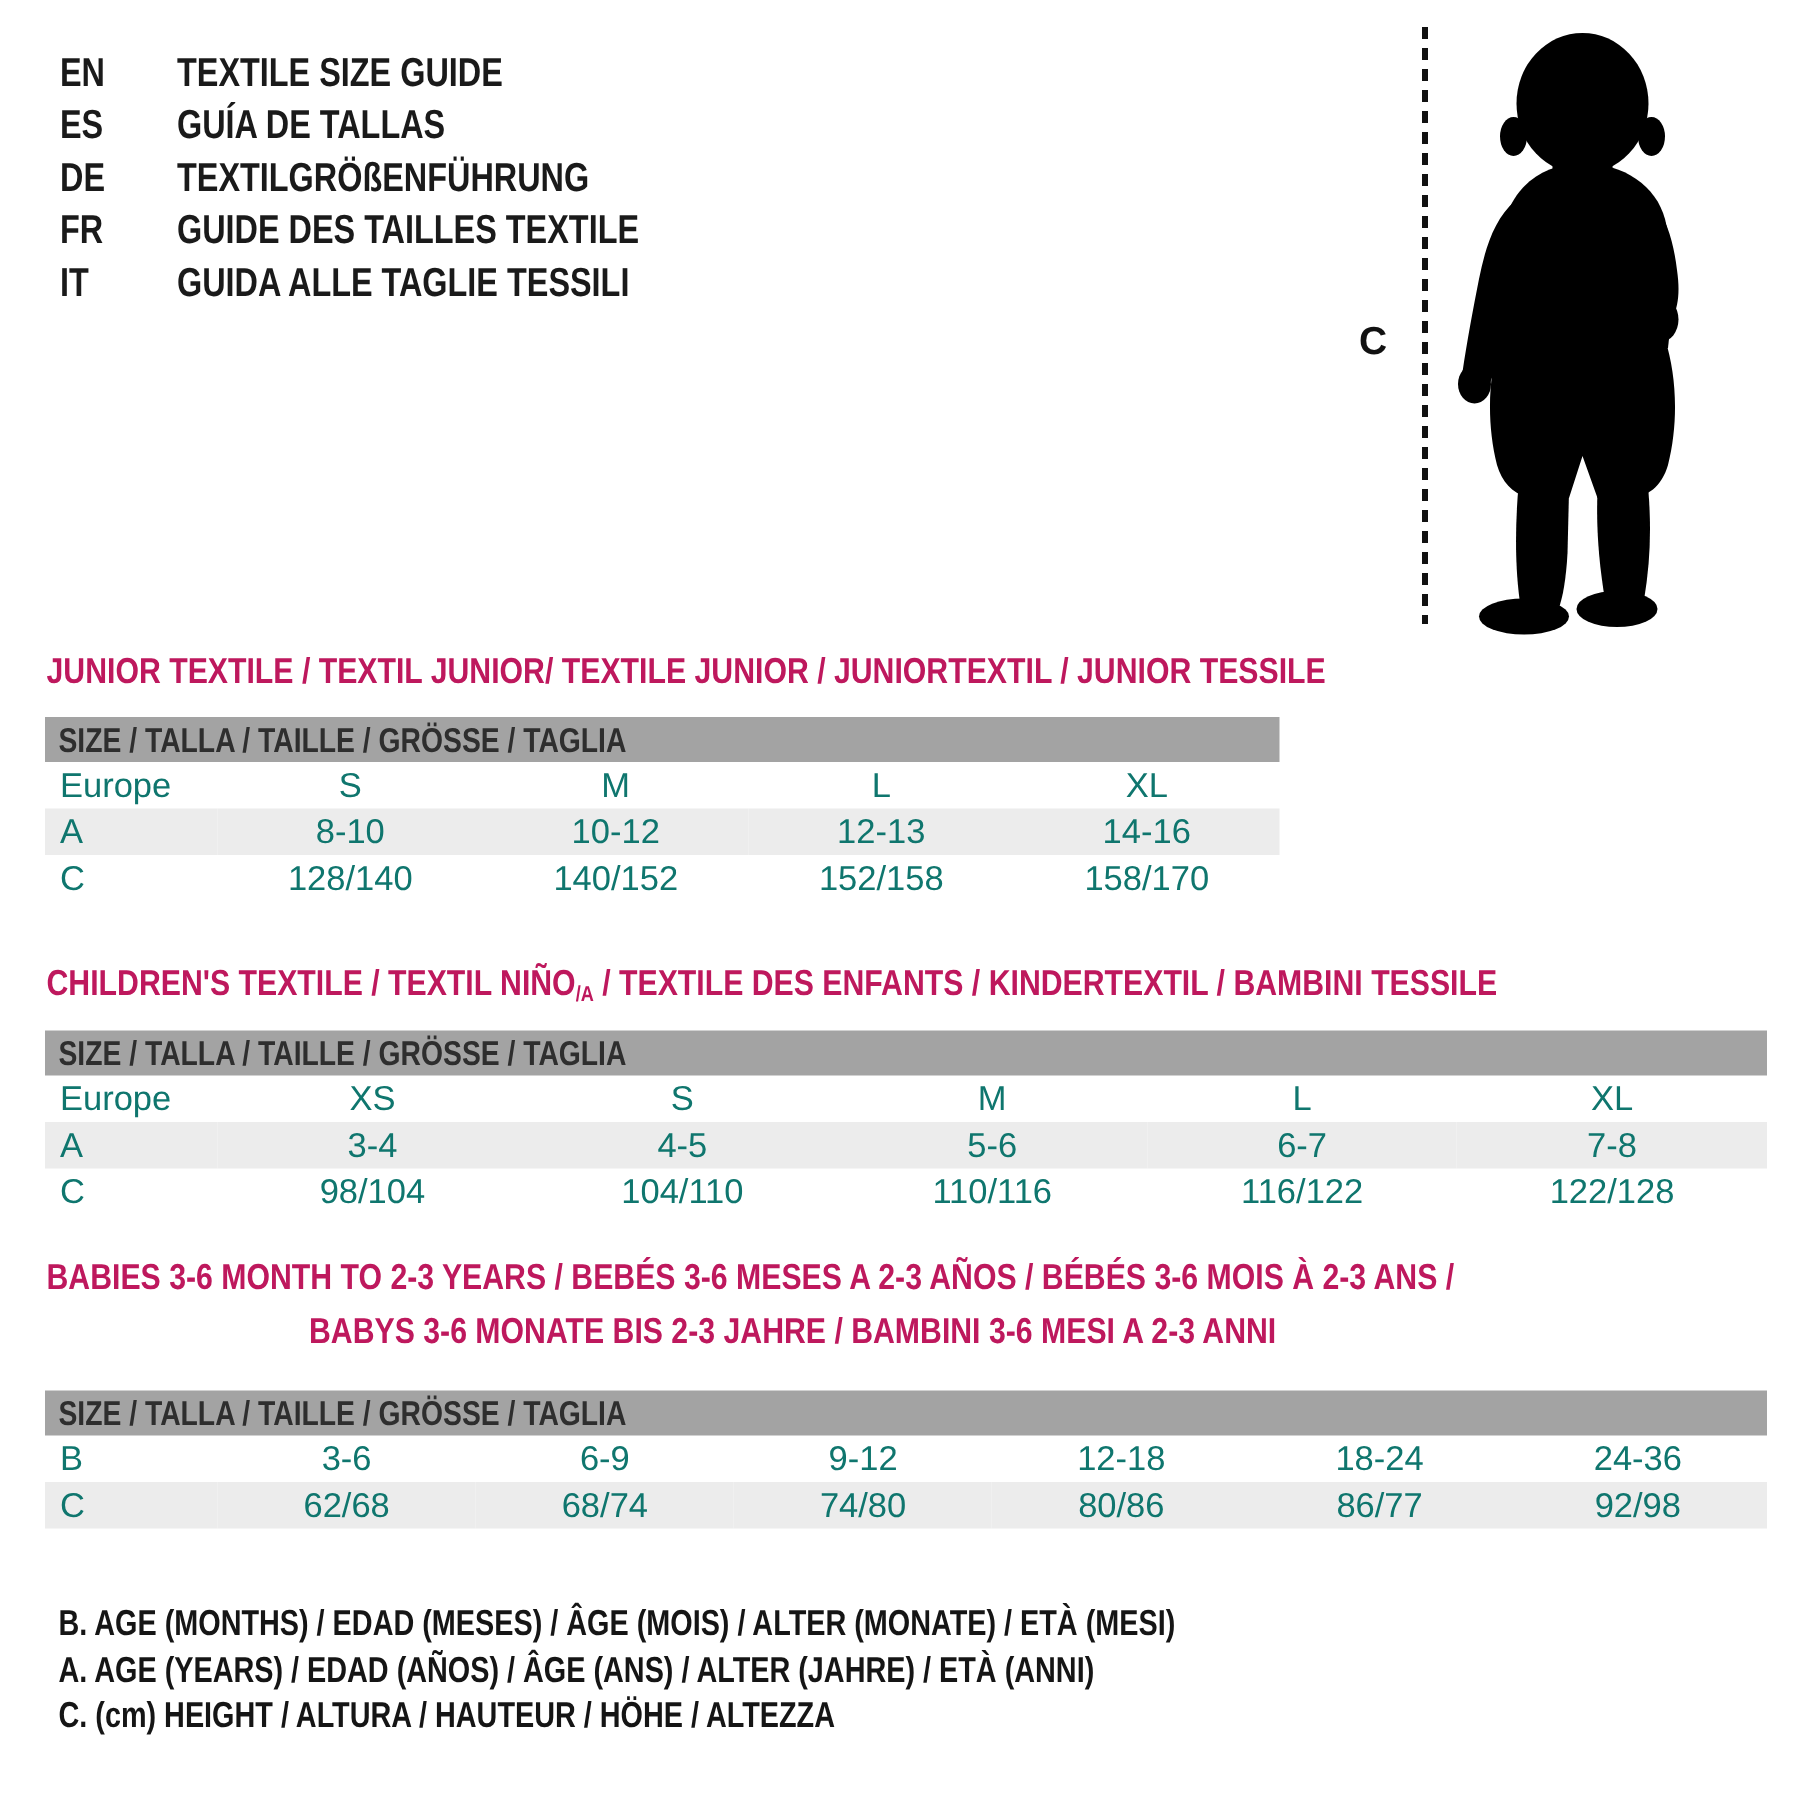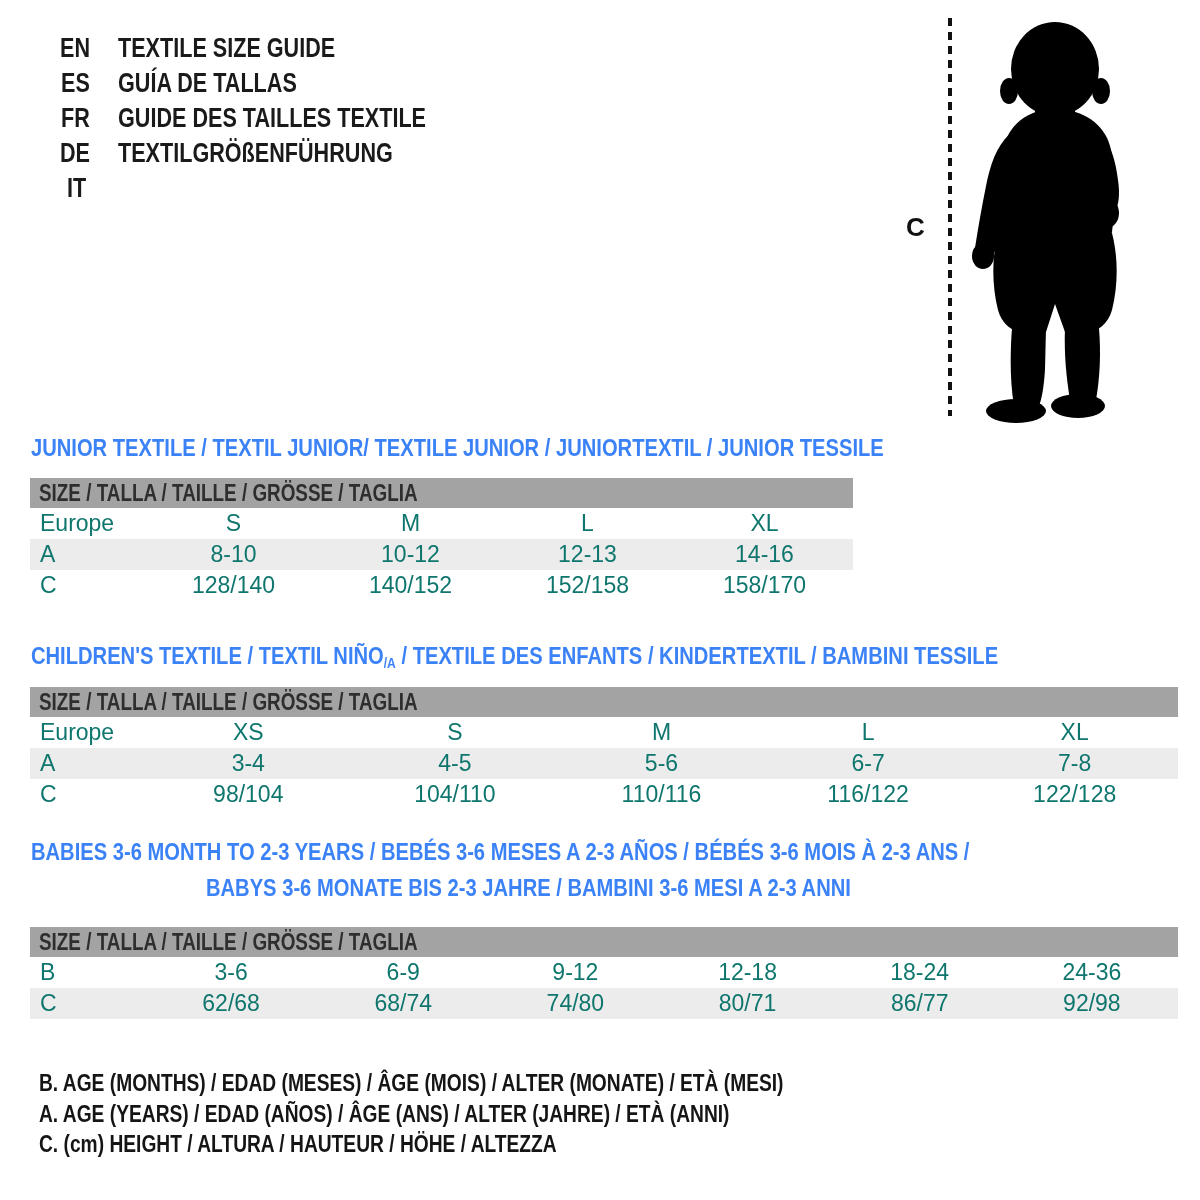--- a/index.html
+++ b/index.html
@@ -1,33 +1,33 @@
 <!DOCTYPE html>
 <html><head>
 <meta charset="utf-8">
 <style>
   html,body{margin:0;padding:0;background:#fff;}
   body{width:1200px;height:1200px;font-family:"Liberation Sans",sans-serif;color:#1a1a1a;}
   .page{position:relative;width:1200px;height:1200px;background:#ffffff;overflow:hidden;}
 
   
-  .lang-block{position:absolute;left:40px;top:31px;text-align:center;}
+  .lang-block{position:absolute;left:40px;top:31px;}
   .lang-row{display:flex;align-items:center;height:35px;white-space:nowrap;}
   .lang-code{width:78px;font-weight:bold;font-size:27px;}
   .lang-code .sq, .lang-label .sq{display:inline-block;transform:scaleX(0.80);transform-origin:left center;white-space:nowrap;}
   .lang-label{font-weight:bold;font-size:27px;}
 
   
   .measure-line{position:absolute;left:948px;top:18px;width:4px;height:398px;
     background:repeating-linear-gradient(to bottom,#111 0 8px,transparent 8px 14px);}
   .measure-label{position:absolute;left:906px;top:212px;font-size:26px;font-weight:bold;color:#111;}
   .toddler{position:absolute;left:958px;top:14px;}
 
   
-  .sec-title{position:absolute;left:31px;margin:0;font-size:24px;font-weight:bold;white-space:nowrap;color:#3b82f6;}
+  .sec-title{position:absolute;left:31px;margin:0;font-size:24px;font-weight:bold;white-space:nowrap;color:#be185d;}
   .sec-title .sq{display:inline-block;transform:scaleX(0.84);transform-origin:left center;white-space:nowrap;}
   .t-junior{top:434px;}
   .t-children{top:642px;}
   .t-babies{top:834px;}
   .t-babies .line{height:36px;line-height:36px;}
   .sub-a{font-size:0.60em;vertical-align:-0.30em;}
 
   
   table.size-table{position:absolute;left:30px;border-collapse:collapse;table-layout:fixed;}
   table.t1{top:478px;width:823px;}
@@ -53,29 +53,30 @@
   <section class="lang-block">
     <div class="lang-row">
       <span class="lang-code"><span class="sq">EN</span></span>
       <span class="lang-label"><span class="sq">TEXTILE SIZE GUIDE</span></span>
     </div>
     <div class="lang-row">
       <span class="lang-code"><span class="sq">ES</span></span>
       <span class="lang-label"><span class="sq">GUÍA DE TALLAS</span></span>
     </div>
     <div class="lang-row">
+      <span class="lang-code"><span class="sq">DE</span></span>
+      <span class="lang-label"><span class="sq">TEXTILGRÖßENFÜHRUNG</span></span>
+    </div>
+    <div class="lang-row">
       <span class="lang-code"><span class="sq">FR</span></span>
       <span class="lang-label"><span class="sq">GUIDE DES TAILLES TEXTILE</span></span>
     </div>
     <div class="lang-row">
-      <span class="lang-code"><span class="sq">DE</span></span>
-      <span class="lang-label"><span class="sq">TEXTILGRÖßENFÜHRUNG</span></span>
-    </div>
-    <div class="lang-row">
       <span class="lang-code"><span class="sq">IT</span></span>
+      <span class="lang-label"><span class="sq">GUIDA ALLE TAGLIE TESSILI</span></span>
     </div>
   </section>
 
   <div class="measure-line"></div>
   <div class="measure-label">C</div>
   <svg class="toddler" width="192" height="410" viewBox="0 0 192 410" aria-hidden="true">
     <g fill="#000000">
       <ellipse cx="97" cy="55" rx="44" ry="47"></ellipse>
       <ellipse cx="51" cy="77" rx="9" ry="13"></ellipse>
       <ellipse cx="143" cy="77" rx="9" ry="13"></ellipse>
@@ -196,21 +197,21 @@
       <td>9-12</td>
       <td>12-18</td>
       <td>18-24</td>
       <td>24-36</td>
     </tr>
     <tr class="stripe">
       <td class="lbl">C</td>
       <td>62/68</td>
       <td>68/74</td>
       <td>74/80</td>
-      <td>80/71</td>
+      <td>80/86</td>
       <td>86/77</td>
       <td>92/98</td>
     </tr>
   </tbody>
     </table>
 
   <section class="legend">
     <div class="legend-line"><span class="sq">B. AGE (MONTHS) / EDAD (MESES) / ÂGE (MOIS) / ALTER (MONATE) / ETÀ (MESI)</span></div>
     <div class="legend-line"><span class="sq">A. AGE (YEARS) / EDAD (AÑOS) / ÂGE (ANS) / ALTER (JAHRE) / ETÀ (ANNI)</span></div>
     <div class="legend-line"><span class="sq">C. (cm) HEIGHT / ALTURA / HAUTEUR / HÖHE / ALTEZZA</span></div>

